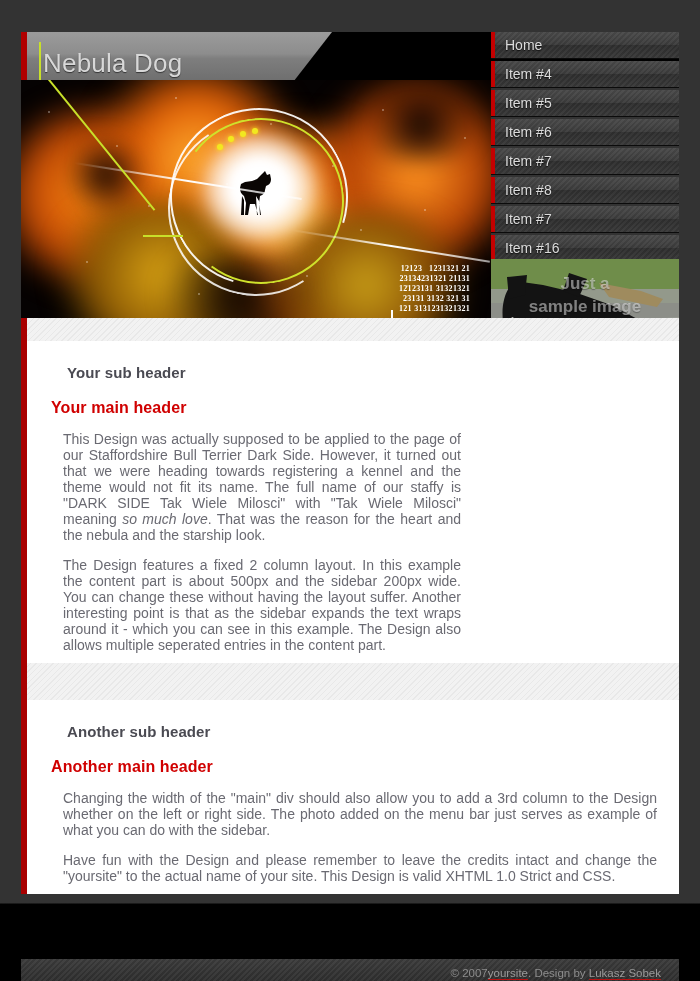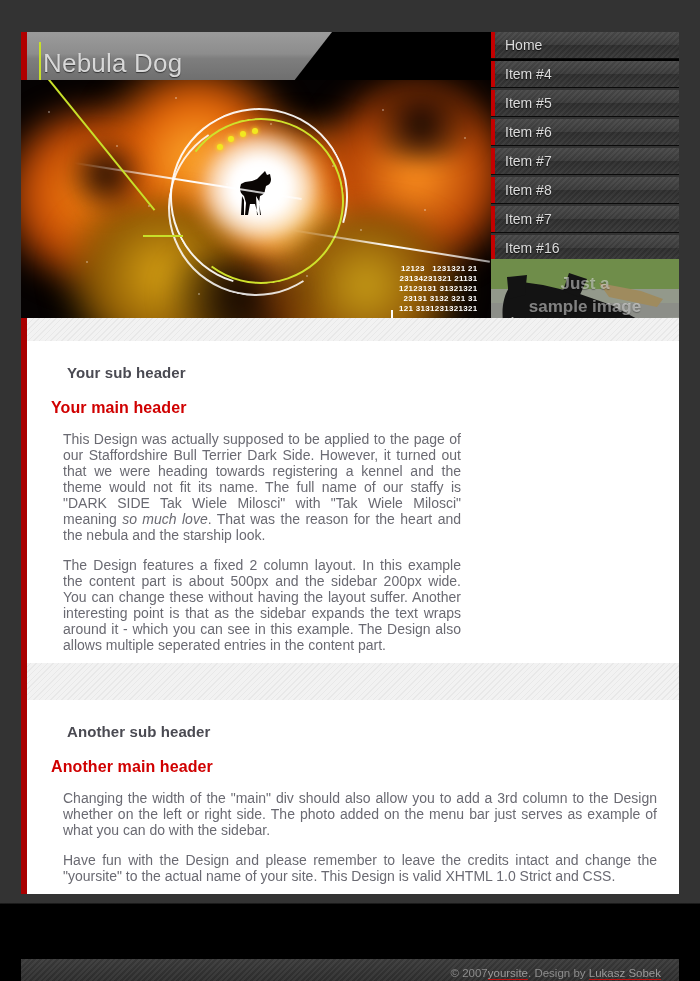--- a/index.html
+++ b/index.html
@@ -149,21 +149,21 @@
   }
   #white-elbow-v {
     position: absolute;
     left: 370px; top: 230px;
     width: 2px; height: 50px;
     background: #ffffff;
   }
   #banner-code {
     position: absolute;
     left: 378px; top: 184px;
-    font-family: Liberation Sans, sans-serif;
+    font-family: Liberation Serif, serif;
     font-size: 8px;
     font-weight: bold;
     color: #ffffff;
     line-height: 10px;
     letter-spacing: .3px;
     white-space: pre;
     text-align: right;
   }
 
   

